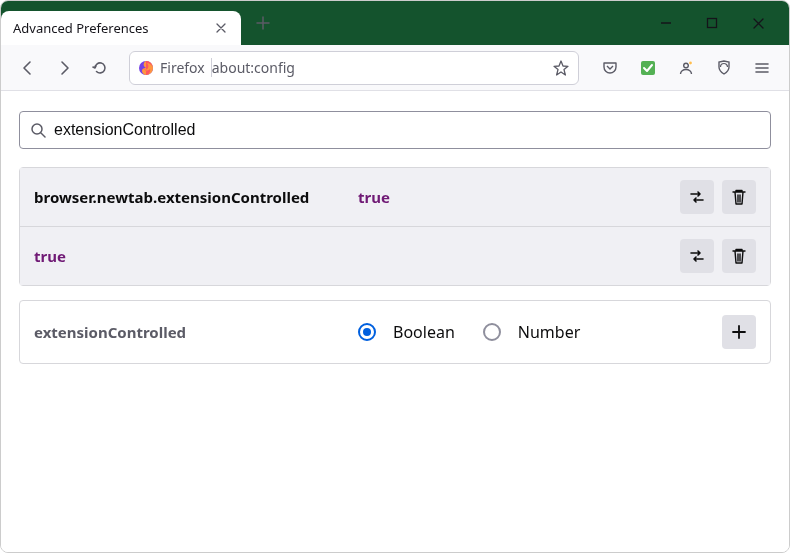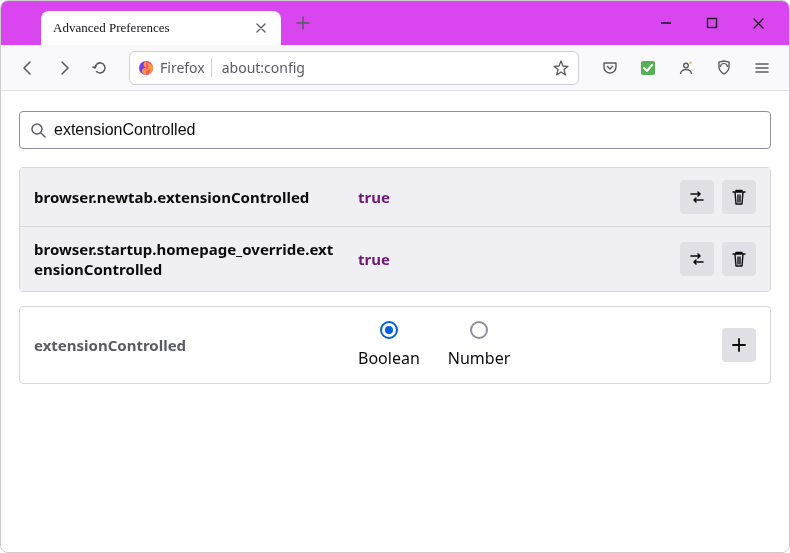--- a/index.html
+++ b/index.html
@@ -9,26 +9,24 @@
       font-size: 14px;
       background: #fff;
       border: 1px solid #ccc;
       border-radius: 8px;
       overflow: hidden;
       position: relative;
     }
     
     .titlebar {
       height: 44px;
-      background: #d946ef;
+      background: #14532d;
       display: flex;
       align-items: center;
-      padding-left: 40px;
       position: relative;
-      font-family: Liberation Serif, serif;
     }
     .tab {
       height: 34px;
       width: 240px;
       background: #fff;
       border-radius: 8px 8px 0 0;
       margin-top: 10px;
       display: flex;
       align-items: center;
       padding: 0 12px;
@@ -65,21 +63,21 @@
     .urlbar {
       flex: 1;
       height: 34px;
       background:#fff;
       border: 1px solid #cfcfd8;
       border-radius: 6px;
       margin: 0 10px;
       display:flex;
       align-items:center;
       padding: 0 8px;
-      gap: 10px;
+      gap: 0;
     }
     .urlbar-logo { width:16px; height:16px; }
     .urlbar-identity { color:#5b5b66; padding-right: 6px; border-right: 1px solid #cfcfd8; font-size: 14px; display:flex; align-items:center; gap:6px;}
     .urlbar-text { flex:1; color:#5b5b66; font-size: 14px; }
     .urlbar-star { color:#5b5b66; }
     .right-tools { display:flex; align-items:center; gap:4px; padding-left:2px;}
     
     .content {
       padding: 20px 18px;
       background:#fff;
@@ -126,21 +124,21 @@
     
     .new-row {
       margin-top: 14px;
       border:1px solid #d7d7db; border-radius:4px;
       display:flex; align-items:center;
       padding: 14px 14px;
       gap: 24px;
     }
     .new-name { font-weight:700; font-size:15px; color:#5b5b66; width: 300px; }
     .radio-group { display:flex; gap: 28px; flex:1; align-items:center;}
-    .radio-item { display:flex; align-items:center; gap:8px; font-size:16px; color:#0c0c0d;flex-direction:column;}
+    .radio-item { display:flex; align-items:center; gap:17px; font-size:16px; color:#0c0c0d;}
     .radio-outer {
       width:18px; height:18px; border:2px solid #8f8f9d; border-radius:50%;
       display:flex; align-items:center; justify-content:center;
     }
     .radio-outer.sel { border-color:#0060df; }
     .radio-inner { width:8px; height:8px; border-radius:50%; background:#0060df; }
     svg { display:block; }
   </style>
 </head>
 <body>
@@ -266,21 +264,20 @@
             </svg>
         </div>
         <div class="icon-btn">
           <svg width="16" height="18" viewBox="0 0 16 18">
               <path d="M2 4 h12 M5 4 V2.5 h6 V4 M4 4 l1 12 h6 l1 -12 M7 7 v7 M9 7 v7" stroke="#0c0c0d" stroke-width="1.4" fill="none" stroke-linecap="round" stroke-linejoin="round"></path>
             </svg>
         </div>
       </div>
     </div>
     <div class="pref-row">
-      <div class="pref-name">browser.startup.homepage_override.extensionControlled</div>
       <div class="pref-val">true</div>
       <div class="pref-actions">
         <div class="icon-btn">
           <svg width="18" height="18" viewBox="0 0 18 18">
               <path d="M3 6 h9 M12 6 l-2 -2 M12 6 l-2 2 M15 12 h-9 M6 12 l2 -2 M6 12 l2 2" stroke="#0c0c0d" stroke-width="1.6" fill="none" stroke-linecap="round" stroke-linejoin="round"></path>
             </svg>
         </div>
         <div class="icon-btn">
           <svg width="16" height="18" viewBox="0 0 16 18">
               <path d="M2 4 h12 M5 4 V2.5 h6 V4 M4 4 l1 12 h6 l1 -12 M7 7 v7 M9 7 v7" stroke="#0c0c0d" stroke-width="1.4" fill="none" stroke-linecap="round" stroke-linejoin="round"></path>

